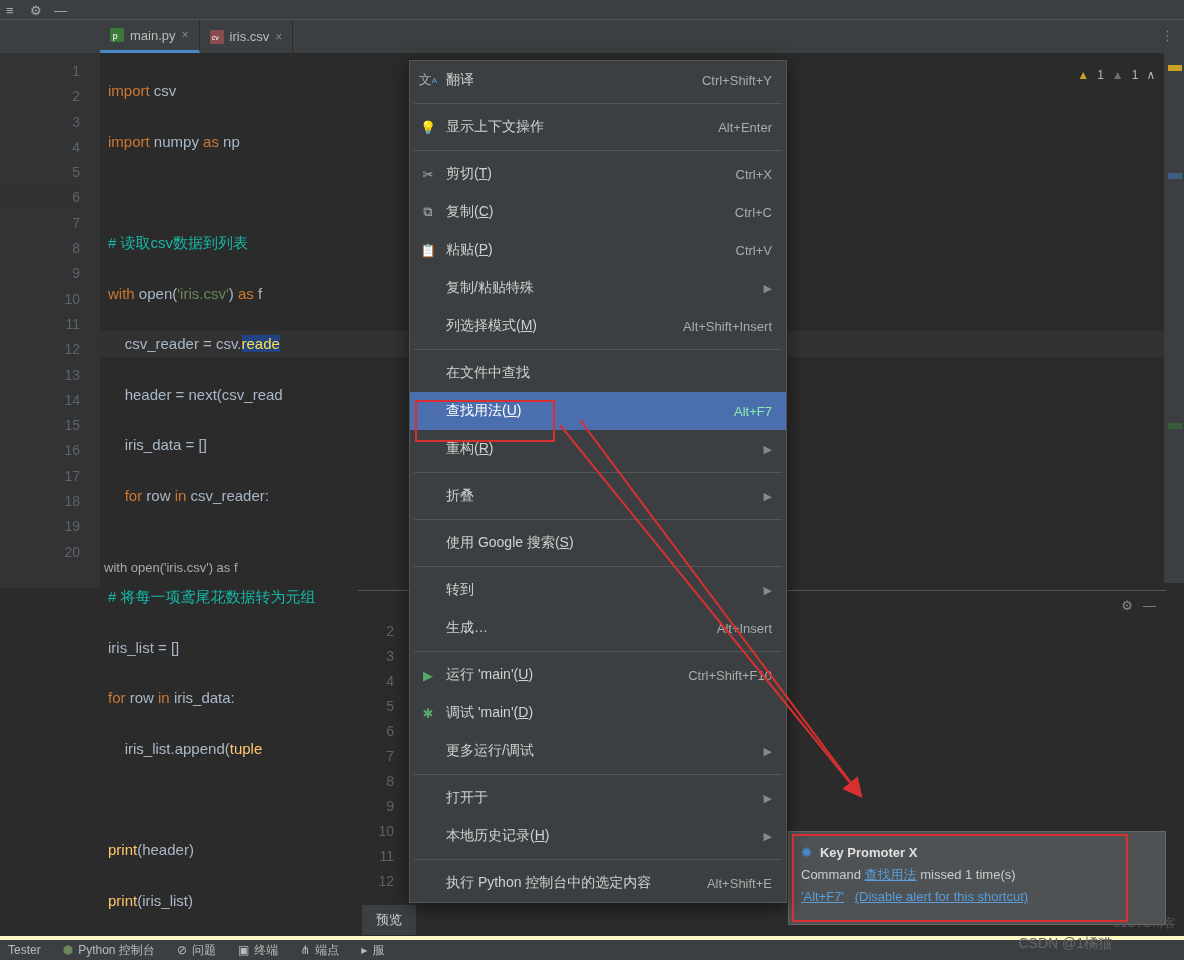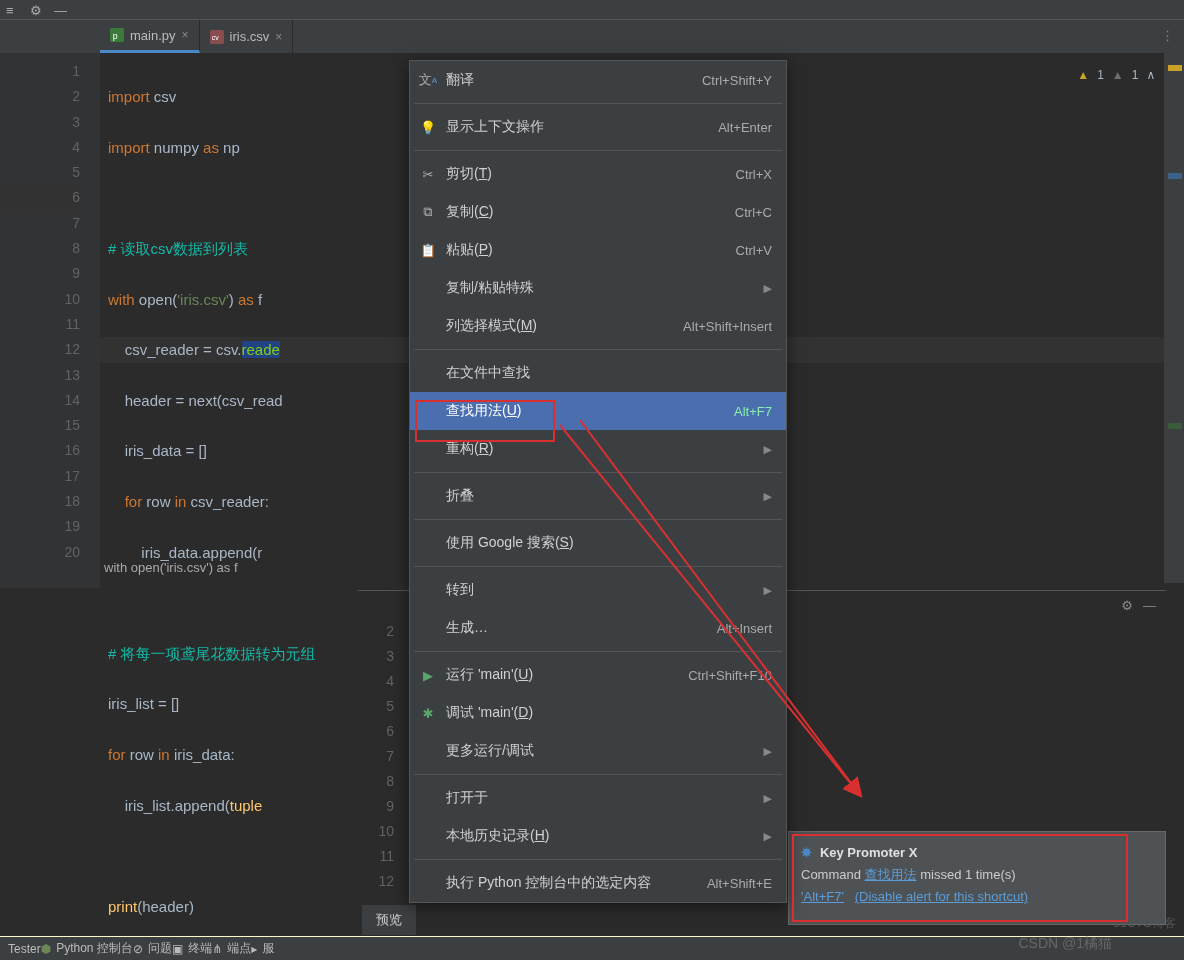--- a/index.html
+++ b/index.html
@@ -8,28 +8,28 @@
 .topbar .ico{width:14px;height:14px;color:#aaa}
 .tabbar{height:33px;background:#3c3f41;display:flex;align-items:stretch;padding-left:100px;position:relative}
 .tab{display:flex;align-items:center;padding:0 10px;gap:6px;color:#bbb;border-right:1px solid #2b2b2b;cursor:pointer}
 .tab.active{border-bottom:3px solid #4a88c7;background:#3c3f41}
 .tab .fi{width:14px;height:14px}
 .close{color:#888;font-size:12px}
 .more-tabs{position:absolute;right:10px;top:8px;color:#888}
 .editor{display:flex;height:535px;position:relative}
 .gutter{width:100px;background:#313335;text-align:right;padding-right:20px;padding-top:6px;color:#606366;line-height:25.3px;font-family:Consolas,monospace;font-size:14px}
 .gutter .hl{background:#323232}
-.code{flex:1;background:#2b2b2b;padding-top:6px;font-family:Consolas,monospace;font-size:15px;line-height:25.3px;white-space:pre;position:relative}
+.code{flex:1;background:#2b2b2b;padding-top:0;font-family:Consolas,monospace;font-size:15px;line-height:25.3px;white-space:pre;position:relative}
 .code .line{padding-left:8px}
 .code .line.hl{background:#323232}
 .kw{color:#cc7832}
 .str{color:#6a8759}
 .fn{color:#ffc66d}
 .cm{color:#14b8a6}
-.sel{background:#214283;color:#84cc16}
+.sel{background:#214283;color:#fde047}
 .crumb{position:absolute;left:104px;top:560px;color:#aaa;font-size:13px}
 .insp{position:absolute;right:12px;top:68px;display:flex;gap:8px;align-items:center;font-size:12px}
 .tri-y{color:#c9a227}
 .tri-g{color:#6e6e6e}
 .right-strip{position:absolute;right:0;top:53px;width:20px;height:530px;background:#3c3f41}
 .mini{position:absolute;right:2px;width:14px;height:6px}
 .ctxmenu{position:absolute;left:409px;top:60px;width:378px;background:#3c3f41;border:1px solid #555;box-shadow:0 4px 16px rgba(0,0,0,.5);z-index:50}
 .mi{display:flex;align-items:center;height:38px;padding:0 14px 0 10px;color:#d0d0d0;gap:10px;cursor:pointer;font-size:14px}
 .mi.hl{background:#4b6eaf;color:#fff}
 .mi .lbl{flex:1}
@@ -40,21 +40,21 @@
 .mico{width:16px;height:16px;display:flex;align-items:center;justify-content:center;color:#aaa;font-size:13px}
 u{text-decoration:underline}
 .redbox{position:absolute;border:2px solid #d83030;pointer-events:none;z-index:60}
 .bottom-panel{position:absolute;left:358px;top:590px;width:808px;height:345px;background:#2b2b2b;border-top:1px solid #555}
 .bp-head{height:28px;display:flex;justify-content:flex-end;align-items:center;padding-right:10px;gap:10px;color:#888}
 .bp-gutter{position:absolute;left:0;top:28px;width:48px;text-align:right;padding-right:12px;color:#606366;font-family:Consolas,monospace;font-size:14px;line-height:25px}
 .bp-tab{position:absolute;bottom:0;left:4px;background:#3c3f41;padding:6px 14px;color:#ccc;font-size:13px}
 .notif{position:absolute;left:788px;top:831px;width:378px;height:94px;background:#4e5254;border:1px solid #666;padding:10px 12px;color:#ccc;font-size:13px;line-height:22px;z-index:40}
 .notif .title{font-weight:600;color:#e0e0e0;display:flex;gap:8px;align-items:center}
 .notif a{color:#5b9dd9;text-decoration:underline;cursor:pointer}
-.statusbar{position:absolute;bottom:0;left:0;right:0;height:24px;background:#3c3f41;border-top:1px solid #fef9c3;display:flex;align-items:center;padding:0 8px;gap:0;color:#bbb;font-size:12px}
+.statusbar{position:absolute;bottom:0;left:0;right:0;height:24px;background:#3c3f41;border-top:4px solid #fef9c3;display:flex;align-items:center;padding:0 8px;gap:22px;color:#bbb;font-size:12px}
 .sb-item{display:flex;align-items:center;gap:5px}
 .wm{position:absolute;right:8px;bottom:28px;color:#555;font-size:12px}
 .wm2{position:absolute;right:72px;top:935px;color:#666;font-size:14px}
 .arrow-svg{position:absolute;left:550px;top:420px;z-index:70;pointer-events:none}
 </style>
 </head>
 <body>
 
 <div class="topbar">
   <span class="ico">≡</span>
@@ -112,21 +112,20 @@
   <div class="code">
 <div class="line"><span class="kw">import</span><span> csv</span></div>
 <div class="line"><span class="kw">import</span><span> numpy </span><span class="kw">as</span><span> np</span></div>
 <div class="line"> </div>
 <div class="line"><span class="cm"># 读取csv数据到列表</span></div>
 <div class="line"><span class="kw">with</span><span> open(</span><span class="str">'iris.csv'</span><span>) </span><span class="kw">as</span><span> f</span></div>
 <div class="line hl"><span>    csv_reader = csv.</span><span class="sel">reade</span></div>
 <div class="line"><span>    header = next(csv_read</span></div>
 <div class="line"><span>    iris_data = []</span></div>
 <div class="line"><span>    </span><span class="kw">for</span><span> row </span><span class="kw">in</span><span> csv_reader:</span></div>
-<div class="line"><span>        iris_data.append(r</span></div>
 <div class="line"> </div>
 <div class="line"><span class="cm"># 将每一项鸢尾花数据转为元组</span></div>
 <div class="line"><span>iris_list = []</span></div>
 <div class="line"><span class="kw">for</span><span> row </span><span class="kw">in</span><span> iris_data:</span></div>
 <div class="line"><span>    iris_list.append(</span><span class="fn">tuple</span></div>
 <div class="line"> </div>
 <div class="line"><span class="fn">print</span><span>(header)</span></div>
 <div class="line"><span class="fn">print</span><span>(iris_list)</span></div>
   </div>
 </div>

